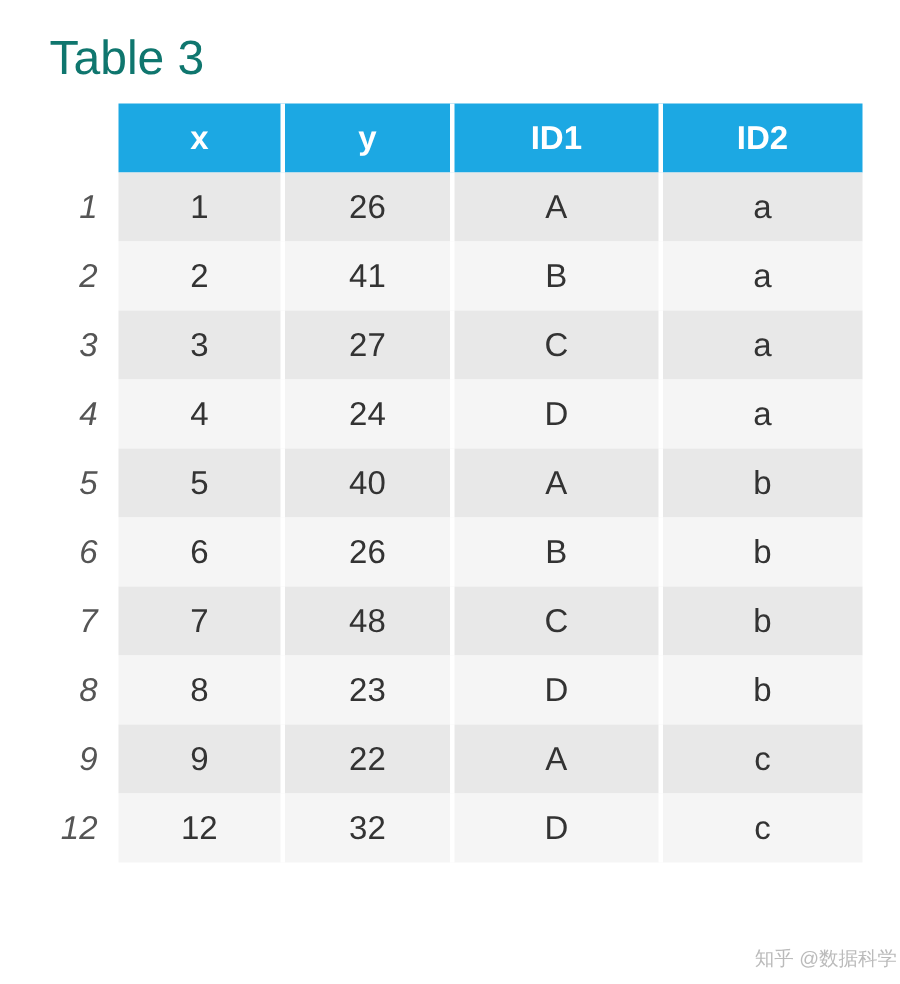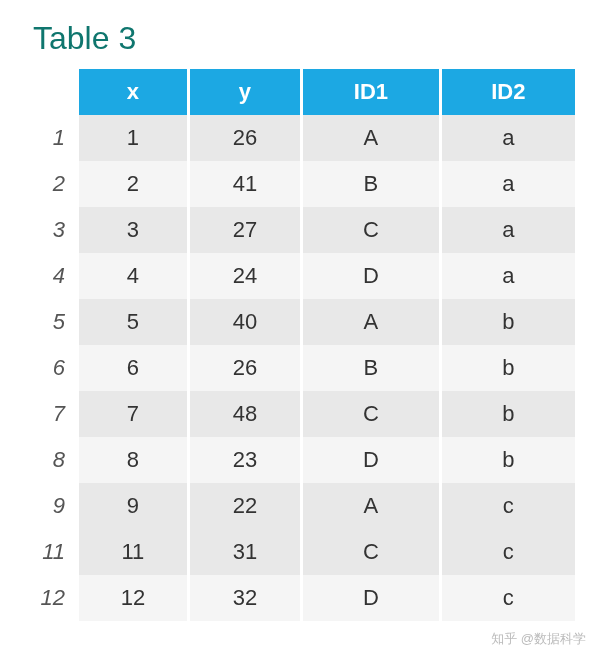--- a/index.html
+++ b/index.html
@@ -53,21 +53,21 @@
       border-right: 3px solid #fff;
     }
     tbody tr td.cell:last-child {
       border-right: none;
     }
     tbody tr.odd td.cell { background: #e8e8e8; }
     tbody tr.even td.cell { background: #f5f5f5; }
     .watermark {
       position: absolute;
       bottom: 8px;
-      right: 14px;
+      right: 2px;
       font-size: 13px;
       color: #bbb;
     }
   </style>
 </head>
 <body>
 
 <div class="title">Table 3</div>
 
 <table>
@@ -137,27 +137,20 @@
         <td class="cell">D</td>
         <td class="cell">b</td>
       </tr>
       <tr class="odd">
         <td class="rownum">9</td>
         <td class="cell">9</td>
         <td class="cell">22</td>
         <td class="cell">A</td>
         <td class="cell">c</td>
       </tr>
-      <tr class="odd">
-        <td class="rownum">11</td>
-        <td class="cell">11</td>
-        <td class="cell">31</td>
-        <td class="cell">C</td>
-        <td class="cell">c</td>
-      </tr>
       <tr class="even">
         <td class="rownum">12</td>
         <td class="cell">12</td>
         <td class="cell">32</td>
         <td class="cell">D</td>
         <td class="cell">c</td>
       </tr>
     </tbody>
 </table>
 

